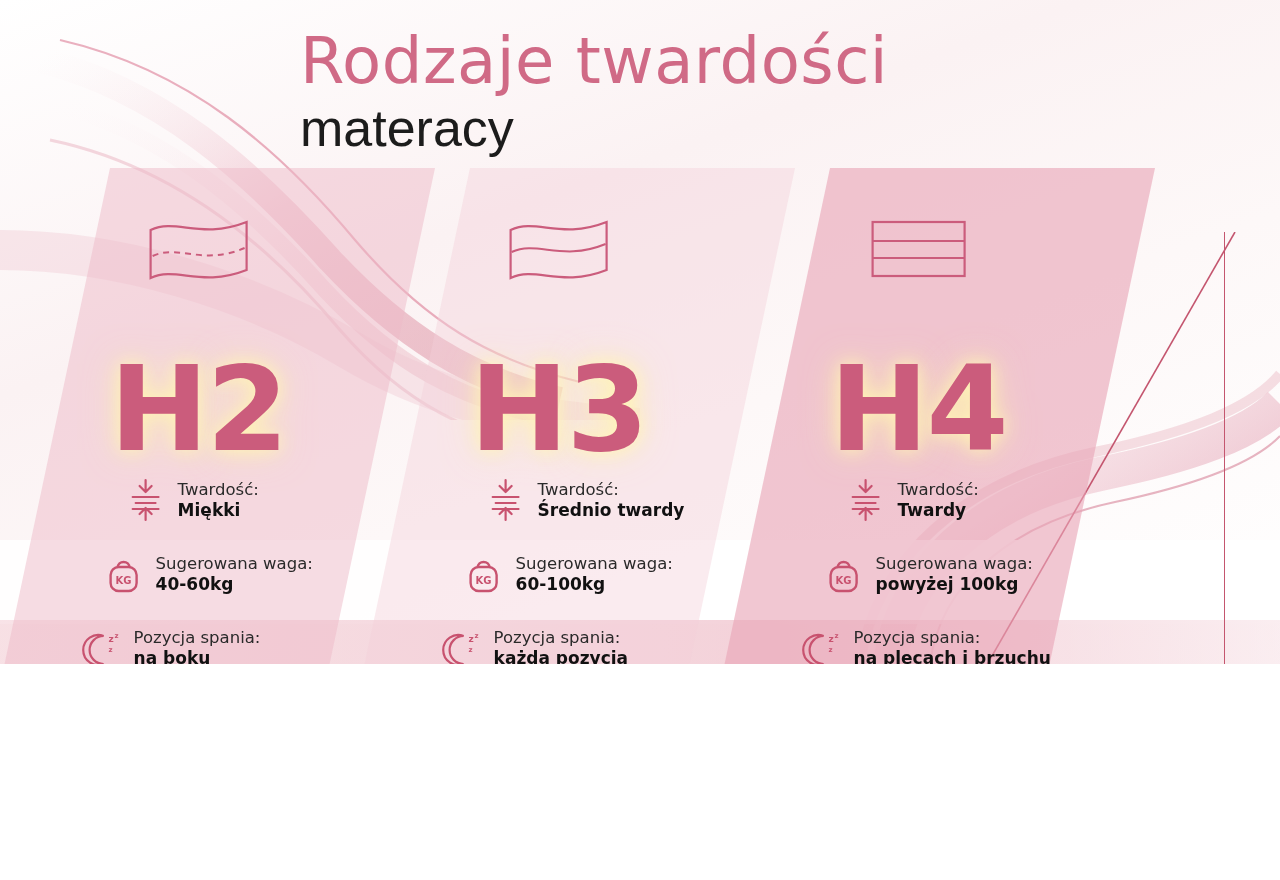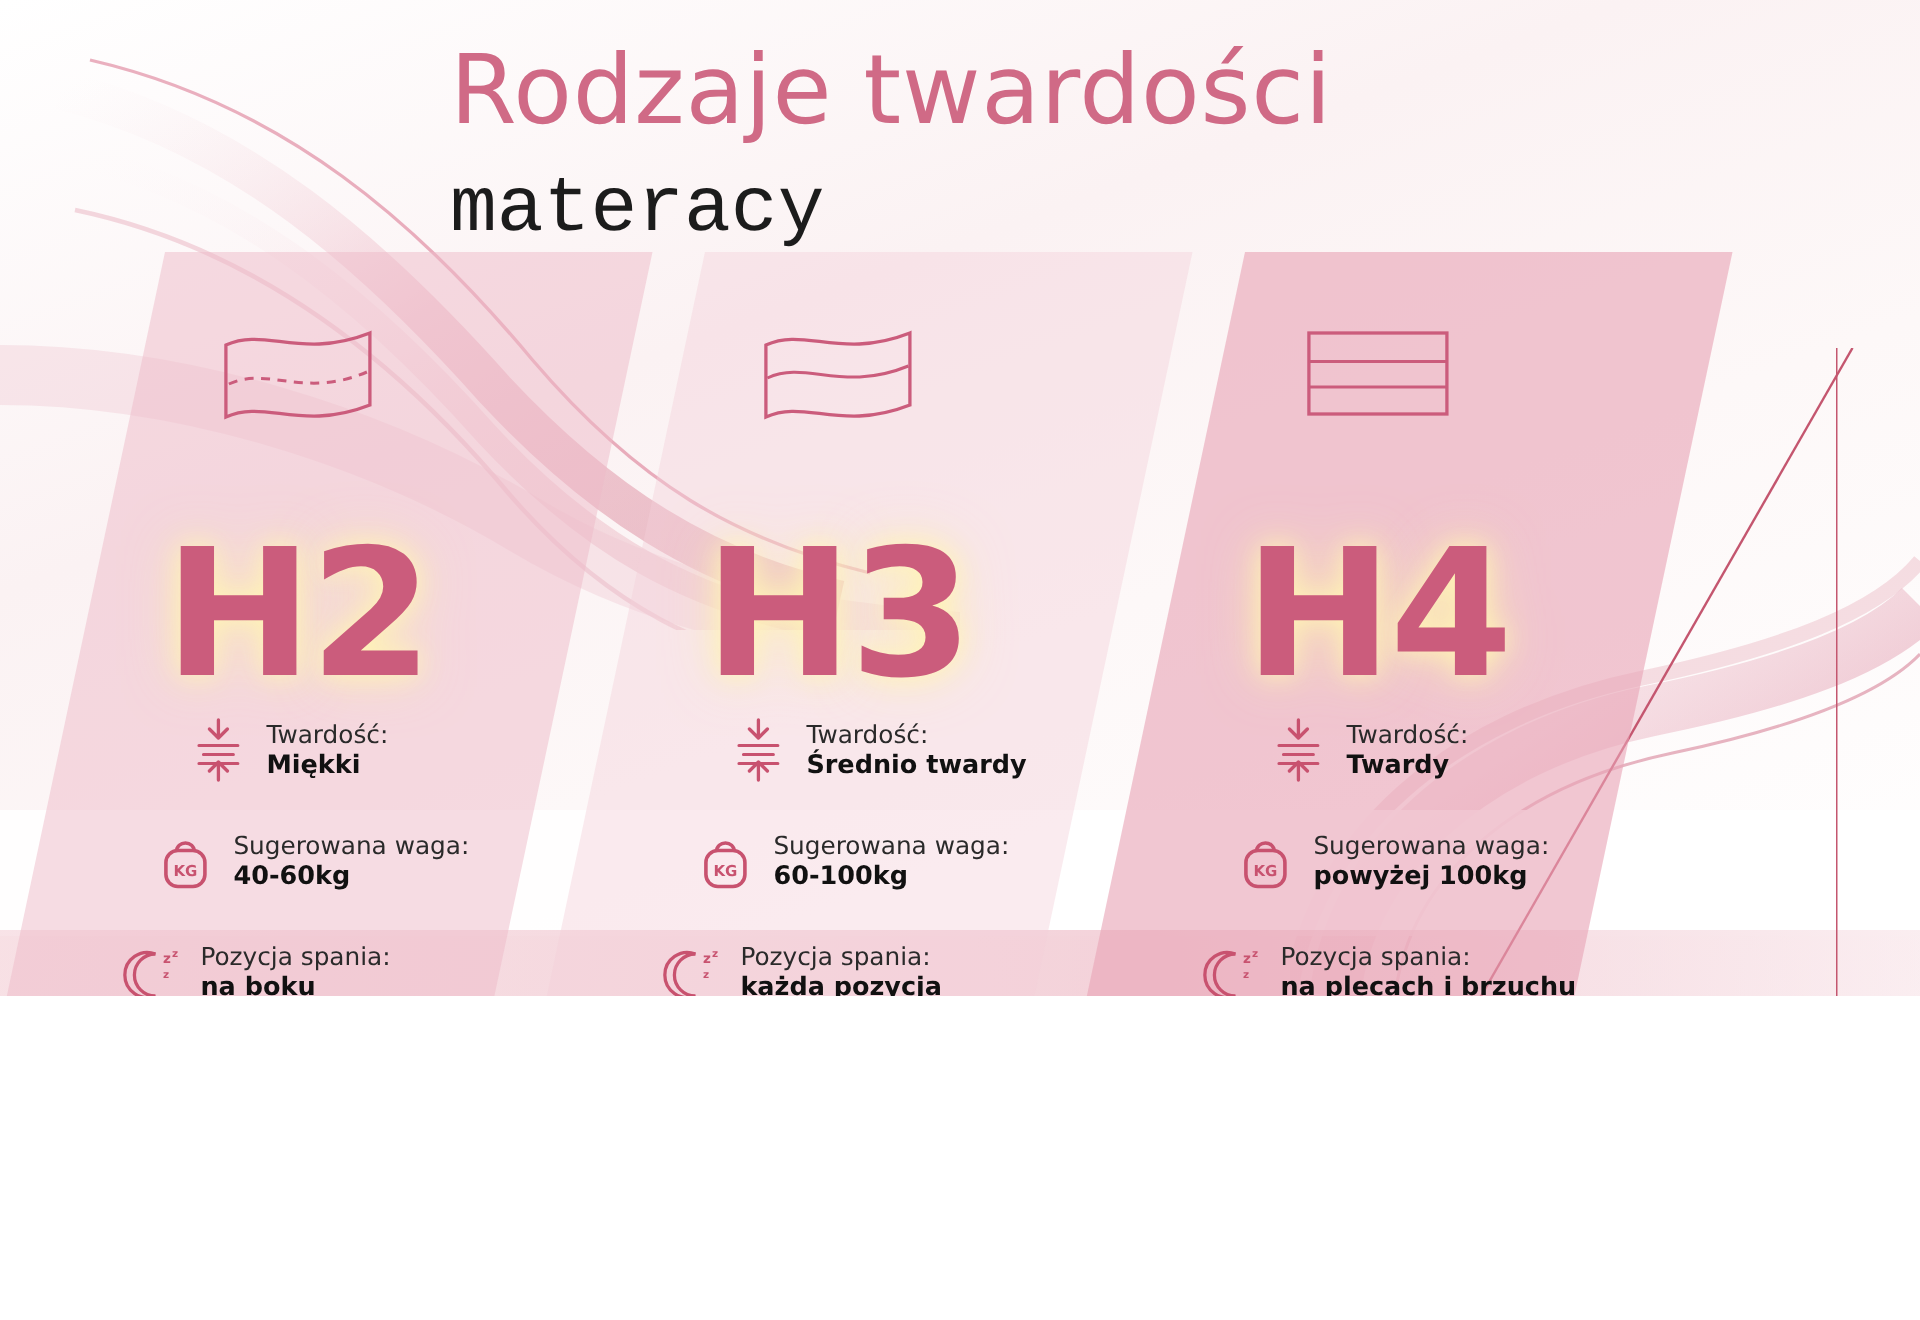--- a/index.html
+++ b/index.html
@@ -86,22 +86,22 @@
     font-weight: 400;
     letter-spacing: 0.5px;
     line-height: 1.05;
     font-family: "DejaVu Sans", sans-serif;
   }
   .title-sub {
     font-size: 52px;
     color: #1c1c1c;
     font-weight: 400;
     line-height: 1.05;
-    margin-top: 18px;
-    font-family: Liberation Mono, monospace;
+    margin-top: 6px;
+    font-family: Liberation Sans, sans-serif;
   }
 
   
   .panel {
     position: absolute;
     top: 168px;
     width: 325px;
     height: 700px;
     transform: skewX(-12deg);
     transform-origin: top left;

